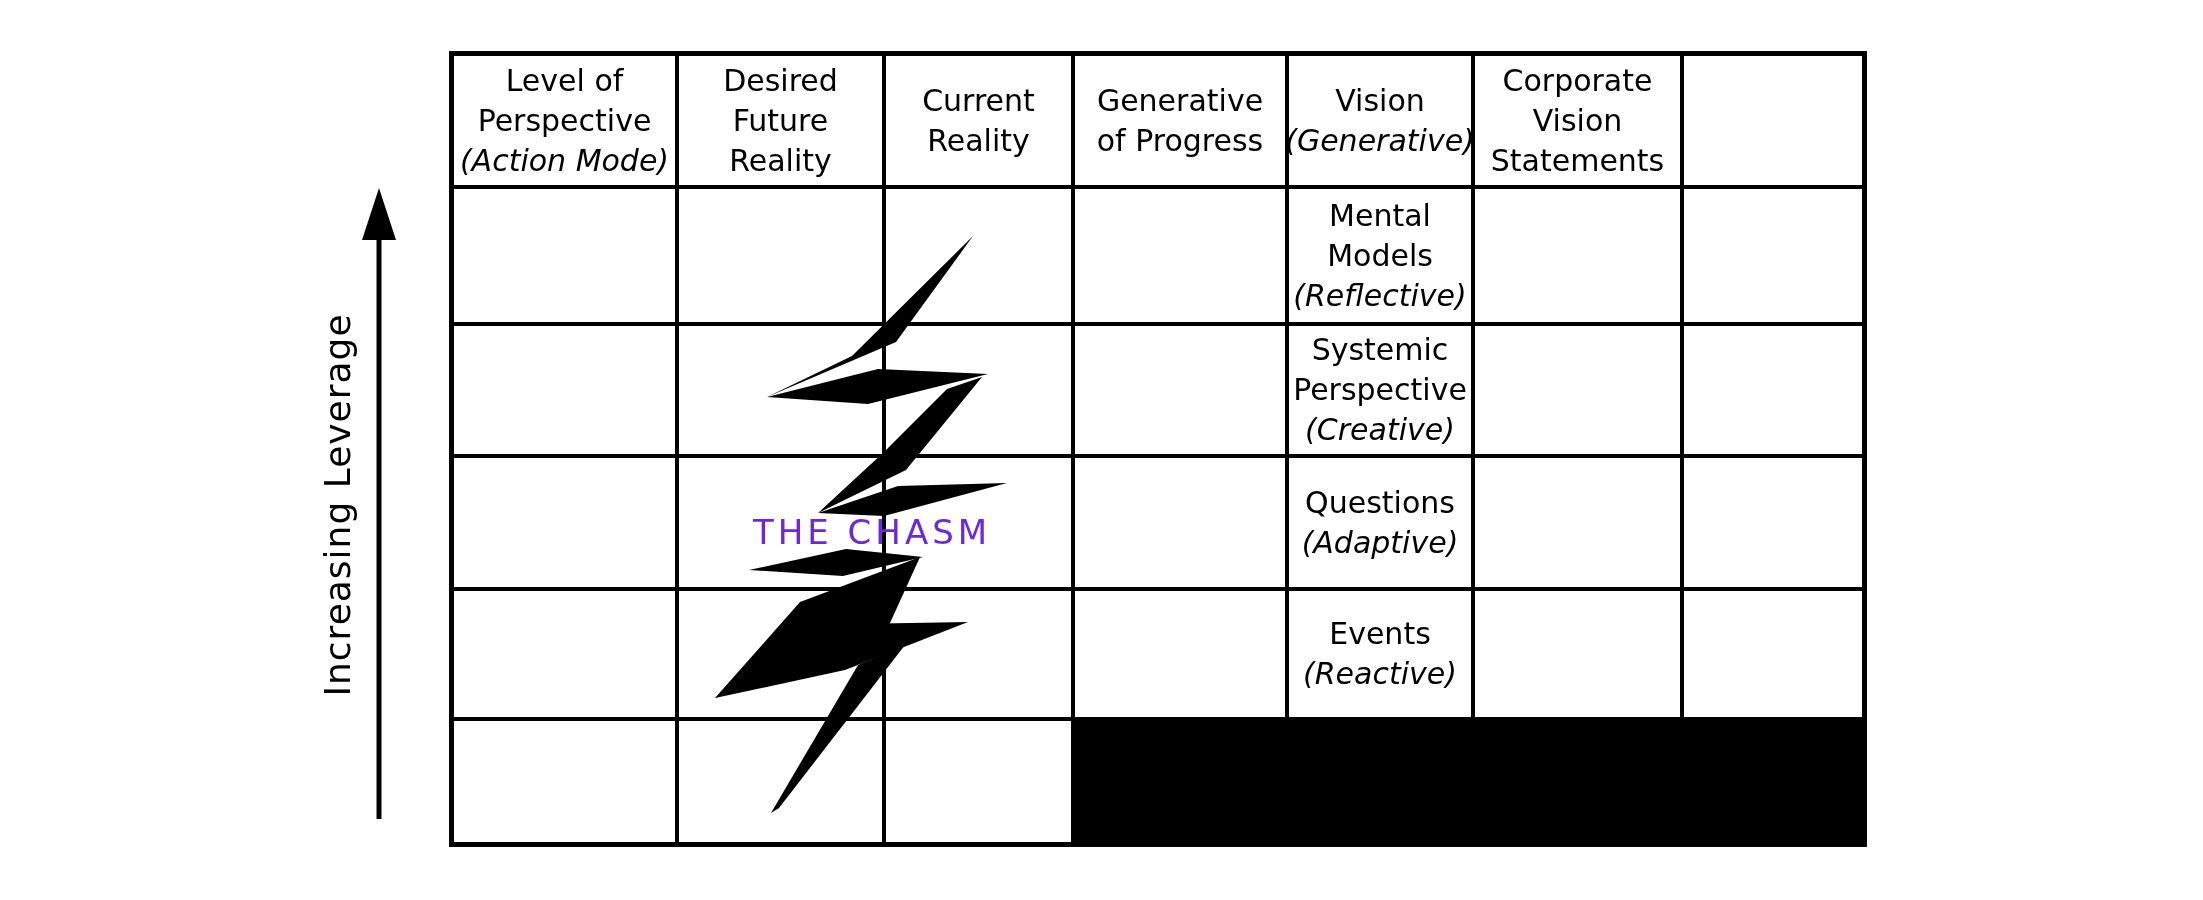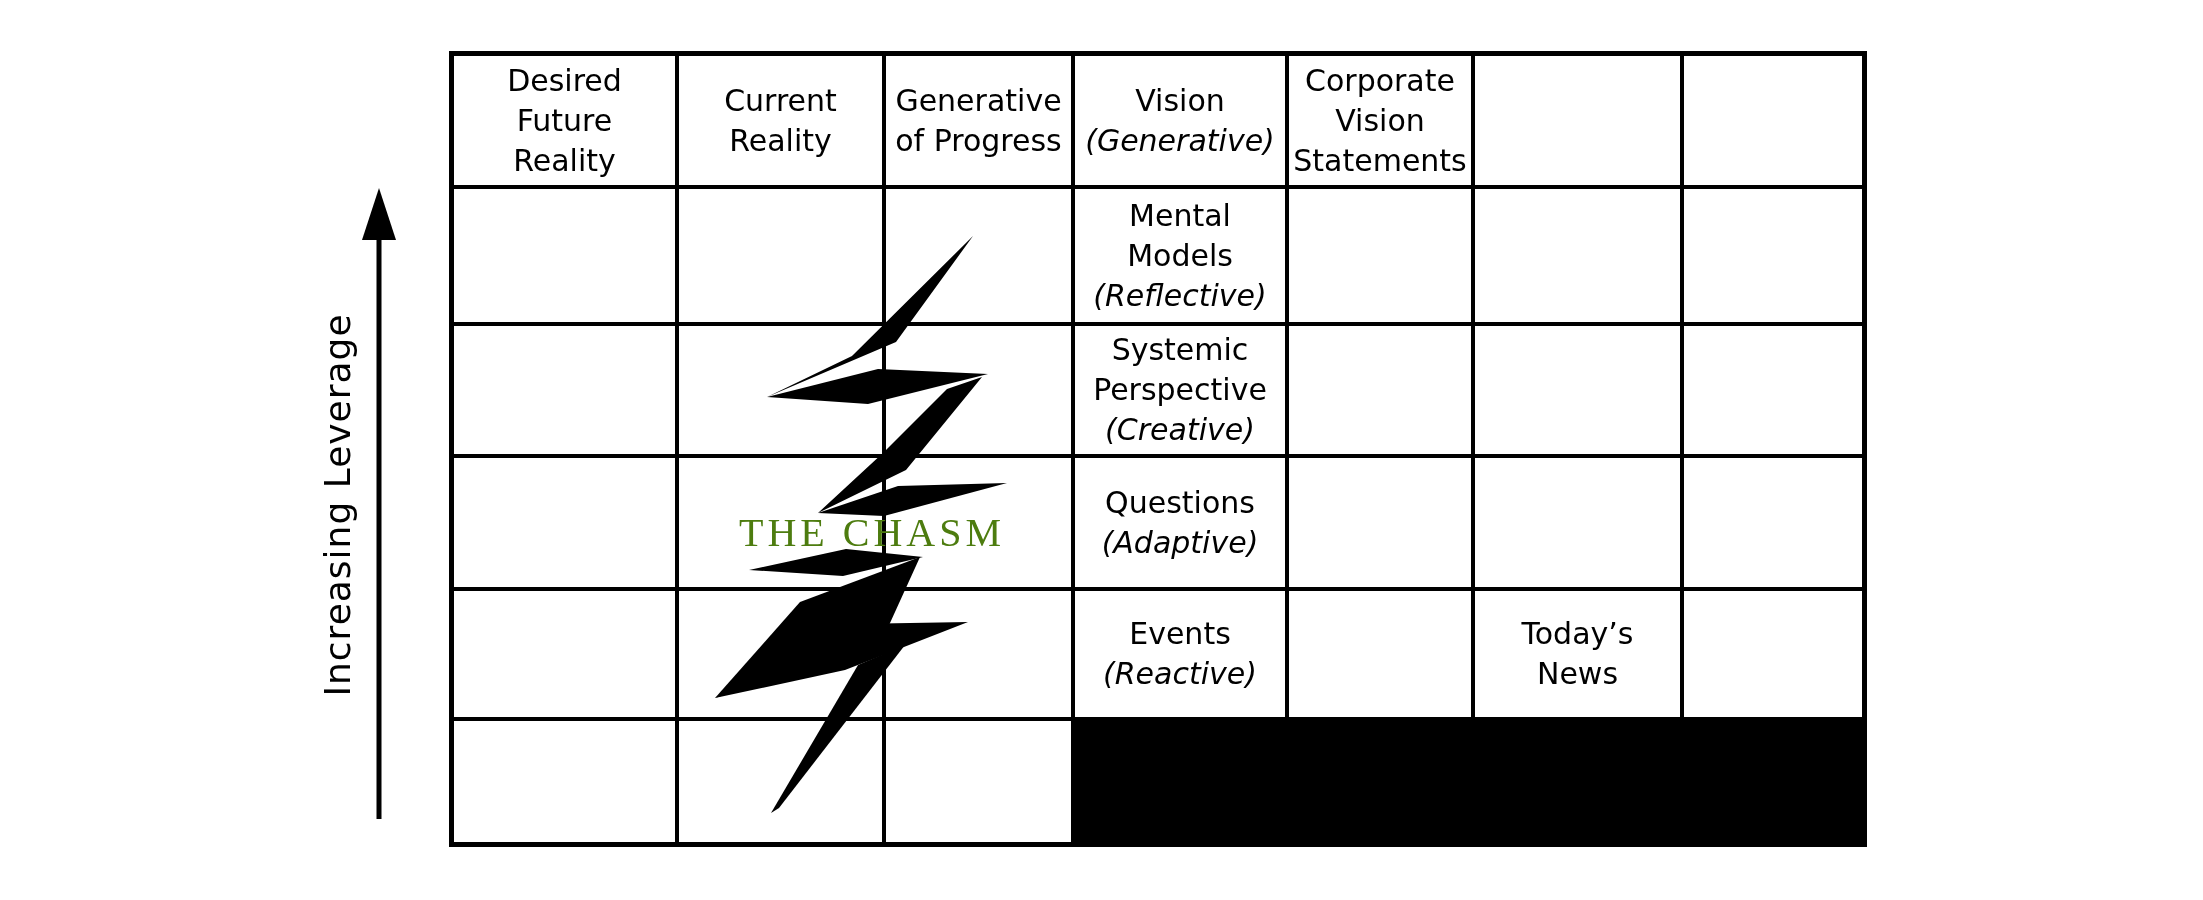--- a/index.html
+++ b/index.html
@@ -55,36 +55,40 @@
     left: 0; top: 0;
     width: 2203px;
     height: 900px;
     pointer-events: none;
   }
   .chasm-label {
     position: absolute;
     left: 872px;
     top: 532px;
     transform: translate(-50%, -50%);
-    font-size: 40px;
+    font-size: 34px;
     letter-spacing: 4px;
     white-space: nowrap;
-    color: #4d7c0f;
-    font-family: Liberation Serif, serif;
+    color: #6d28d9;
   }
 </style>
 </head>
 <body>
 
 <div class="page">
 
   <div class="axis-label">Increasing Leverage</div>
 
   <div class="grid">
 
+    <div class="cell">
+      <span>Level of</span>
+      <span>Perspective</span>
+      <span class="mode">(Action Mode)</span>
+    </div>
     <div class="cell">
       <span>Desired</span>
       <span>Future</span>
       <span>Reality</span>
     </div>
     <div class="cell">
       <span>Current</span>
       <span>Reality</span>
     </div>
     <div class="cell">
@@ -140,24 +144,20 @@
     <div class="cell"></div>
     <div class="cell"></div>
     <div class="cell"></div>
     <div class="cell"></div>
 
     <div class="cell">
       <span>Events</span>
       <span class="mode">(Reactive)</span>
     </div>
     <div class="cell"></div>
-    <div class="cell">
-      <span>Today’s</span>
-      <span>News</span>
-    </div>
     <div class="cell"></div>
     <div class="cell"></div>
     <div class="cell"></div>
     <div class="cell"></div>
 
   </div>
 
   <svg class="overlay-svg" viewBox="0 0 2203 900" xmlns="http://www.w3.org/2000/svg">
     <g fill="#000000" stroke="none">
       <line x1="379" y1="232" x2="379" y2="819" stroke="#000000" stroke-width="5"></line>

